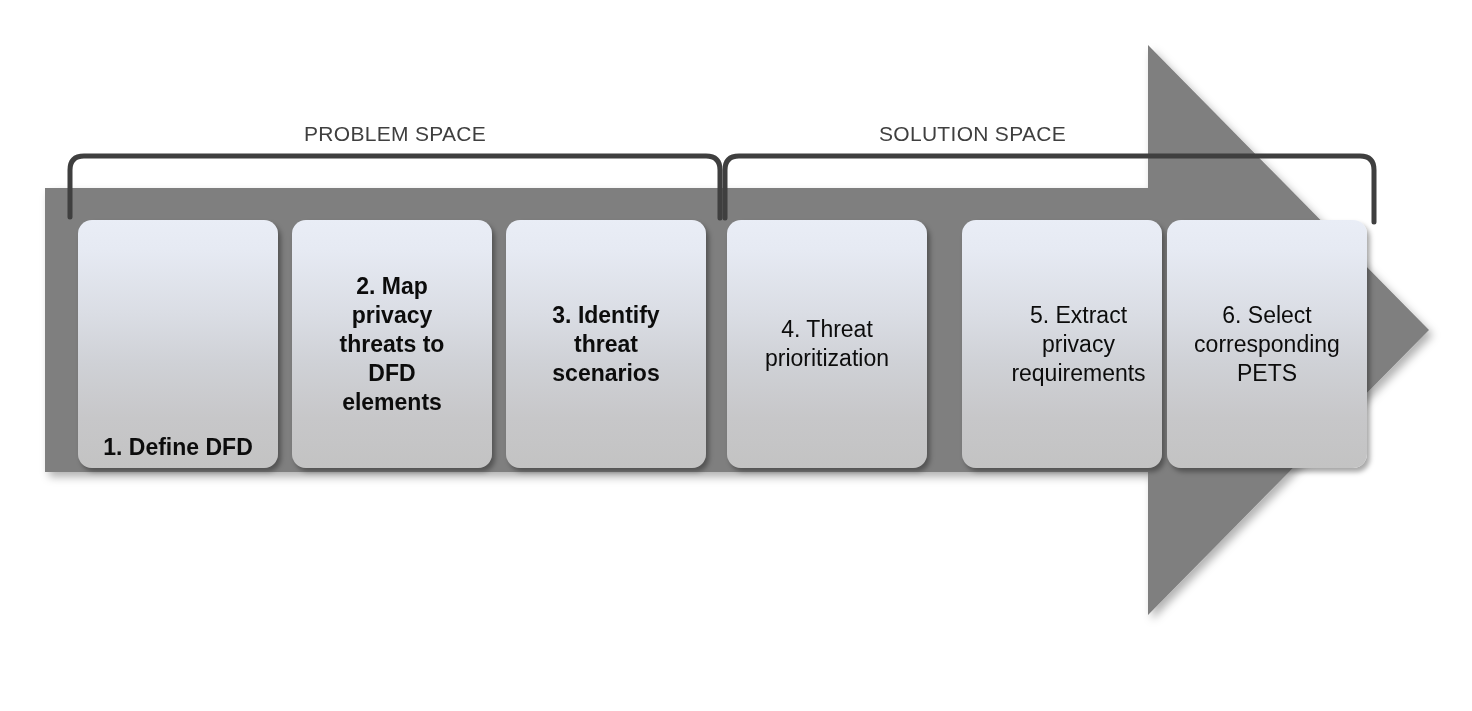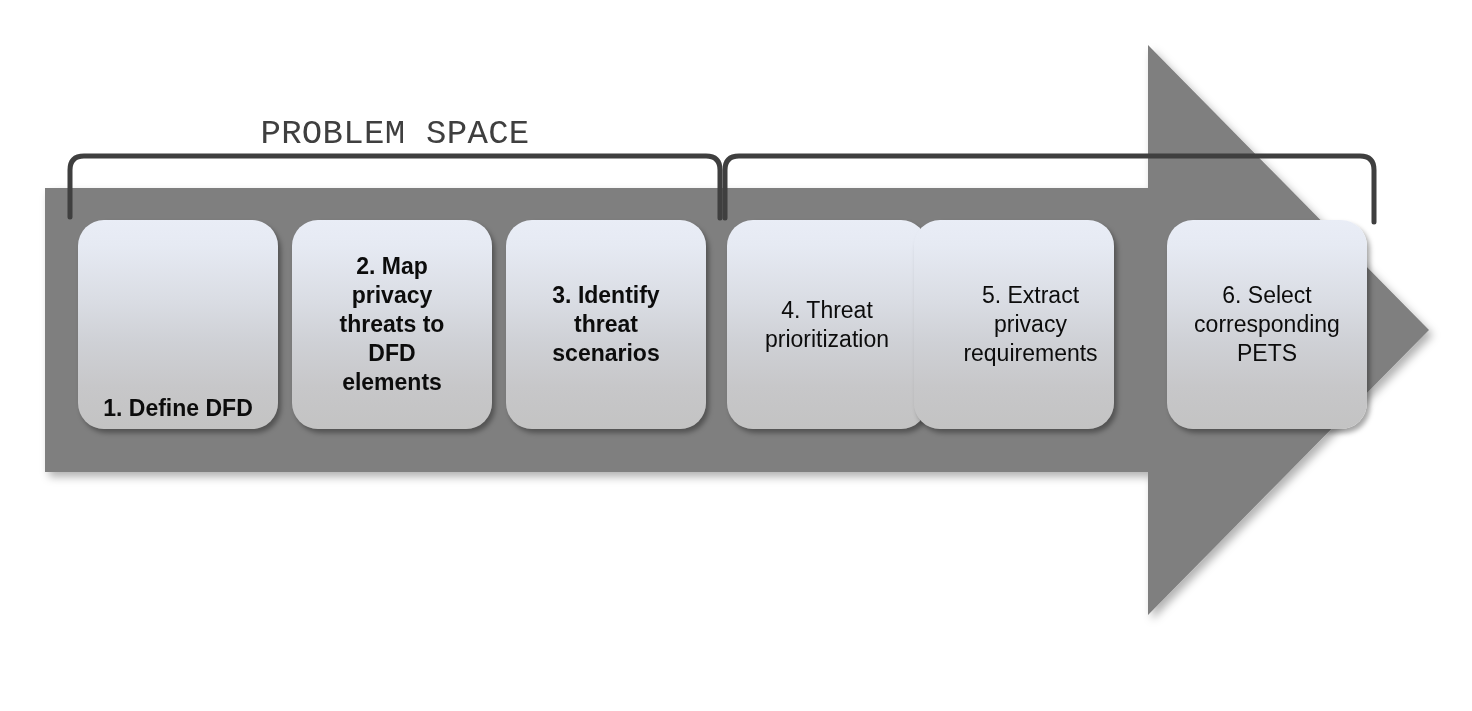--- a/index.html
+++ b/index.html
@@ -34,22 +34,22 @@
   .brace-svg {
     position: absolute;
     left: 0; top: 0;
     width: 1472px;
     height: 711px;
   }
 
   
   .space-label {
     position: absolute;
-    font-family: Liberation Mono, monospace;
-    font-size: 34px;
+    font-family: Liberation Sans, sans-serif;
+    font-size: 21px;
     font-weight: 400;
     color: #3f3f3f;
     letter-spacing: 0.3px;
     white-space: nowrap;
     text-align: center;
     line-height: 30px;
   }
   #label-problem-space {
     left: 70px;
     top: 119px;
@@ -65,22 +65,22 @@
   .steps-layer {
     position: absolute;
     left: 0; top: 0;
     width: 1472px;
     height: 711px;
   }
   .step-box {
     position: absolute;
     top: 220px;
     width: 200px;
-    height: 209px;
-    border-radius: 26px;
+    height: 248px;
+    border-radius: 14px;
     background: linear-gradient(to bottom,
                 #e9edf6 0%,
                 #e6eaf3 12%,
                 #dadde4 38%,
                 #cfd1d6 58%,
                 #c7c7c9 80%,
                 #c3c3c3 100%);
     box-shadow: 3px 4px 5px rgba(0,0,0,0.35);
     box-sizing: border-box;
     display: flex;
@@ -96,21 +96,21 @@
     text-align: center;
     white-space: pre-line;
   }
   .step-label.bold { font-weight: 700; }
   .step-label.regular { font-weight: 400; }
 
   #step-box-1 { left: 78px; align-items: flex-end;  }
   #step-box-2 { left: 292px; }
   #step-box-3 { left: 506px; }
   #step-box-4 { left: 727px; }
-  #step-box-5 { left: 914px; padding-left: 43px; }
+  #step-box-5 { left: 962px; padding-left: 43px; }
   #step-box-6 { left: 1157px; margin-left: 10px; }
 </style>
 </head>
 <body>
 
 <div id="stage">
 
   <svg class="arrow-svg" viewBox="0 0 1472 711">
     <defs>
       <filter id="arrowShadow" x="-10%" y="-10%" width="130%" height="130%">
@@ -178,14 +178,15 @@
                L 725 170
                Q 725 156 739 156
                L 1360 156
                Q 1374 156 1374 170
                L 1374 222"></path>
     </g>
   </svg>
 
   <div class="space-label" id="label-problem-space">PROBLEM SPACE</div>
 
+  <div class="space-label" id="label-solution-space">SOLUTION SPACE</div>
 
 </div>
 
 </body></html>

